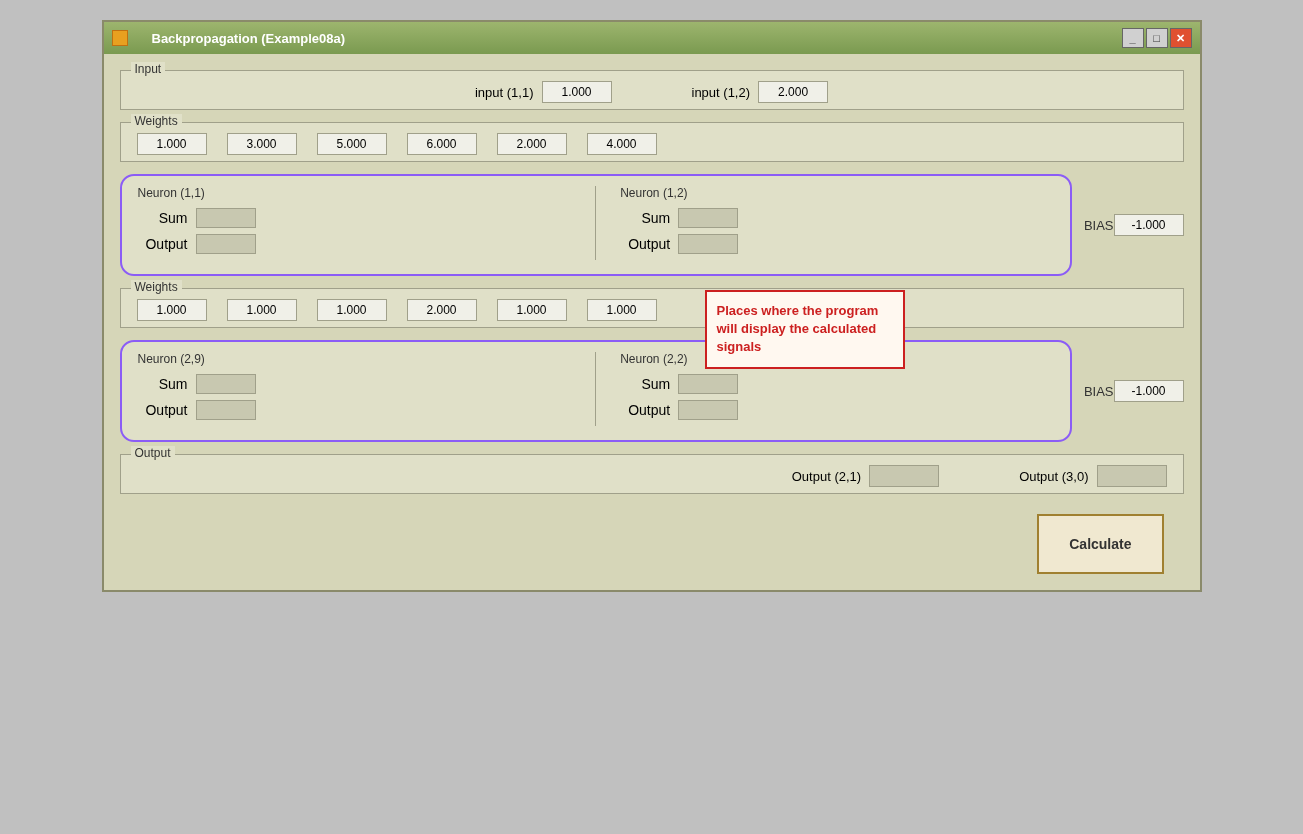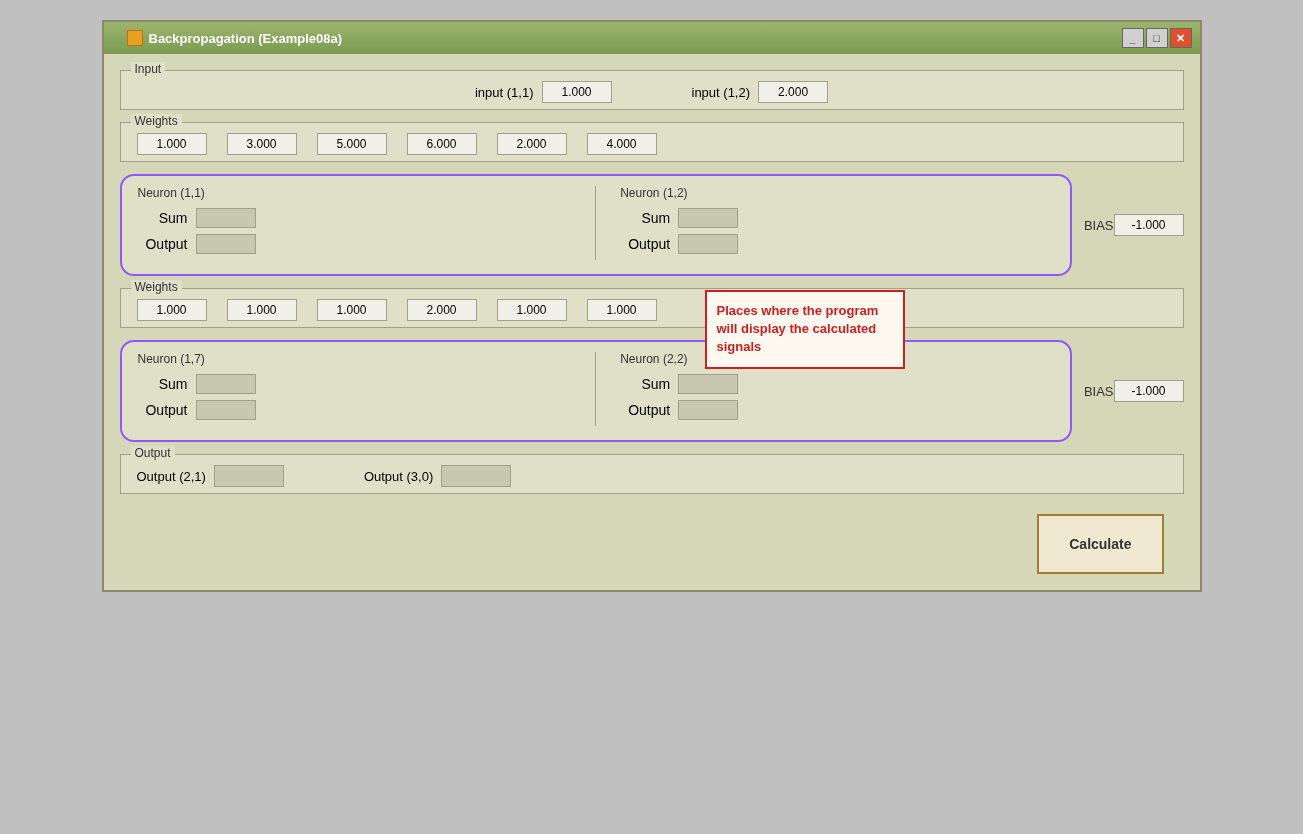--- a/index.html
+++ b/index.html
@@ -20,22 +20,21 @@
       display: flex;
       align-items: center;
       justify-content: space-between;
       color: white;
       font-weight: bold;
       font-size: 13px;
     }
     .titlebar-left {
       display: flex;
       align-items: center;
-      gap: 6px;
-      margin-left: 15px;
+      gap: 24px;
     }
     .title-icon {
       width: 16px;
       height: 16px;
       background: #e8a020;
       border: 1px solid #c07010;
       display: inline-block;
     }
     .titlebar-buttons {
       display: flex;
@@ -138,20 +137,21 @@
       padding: 20px 30px;
       font-size: 14px;
       font-weight: bold;
       cursor: pointer;
       color: #333;
     }
     .output-row {
       display: flex;
       align-items: center;
       gap: 80px;
+      justify-content: flex-end;
     }
     .neurons-pair {
       display: flex;
       gap: 16px;
       border: 2px solid #8b5cf6;
       border-radius: 14px;
       padding: 10px 16px 14px;
       background: #e0e0c8;
       flex: 1;
     }
@@ -263,21 +263,21 @@
           </div>
         </div>
       </div>
     </div>
 
     <div style="display:flex; align-items:center; gap:12px; position:relative;">
 
       <div class="neurons-pair">
 
         <div class="single-neuron">
-          <div class="neuron-label">Neuron (1,7)</div>
+          <div class="neuron-label">Neuron (2,9)</div>
           <div class="neuron-field-row">
             <span class="neuron-field-label">Sum</span>
             <div class="neuron-input"></div>
           </div>
           <div class="neuron-field-row">
             <span class="neuron-field-label">Output</span>
             <div class="neuron-input"></div>
           </div>
         </div>
 

